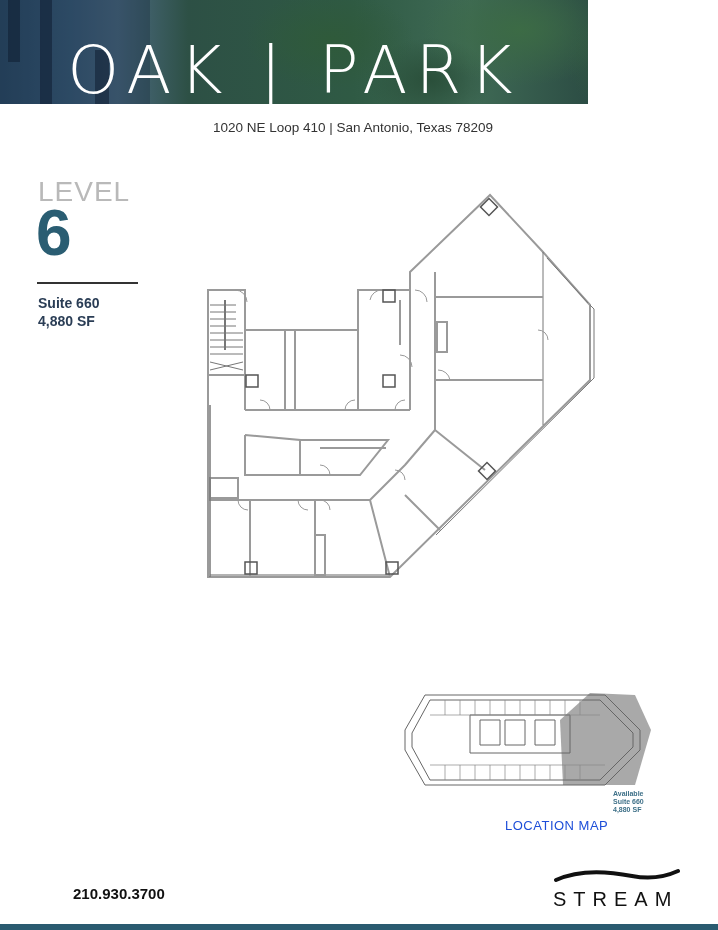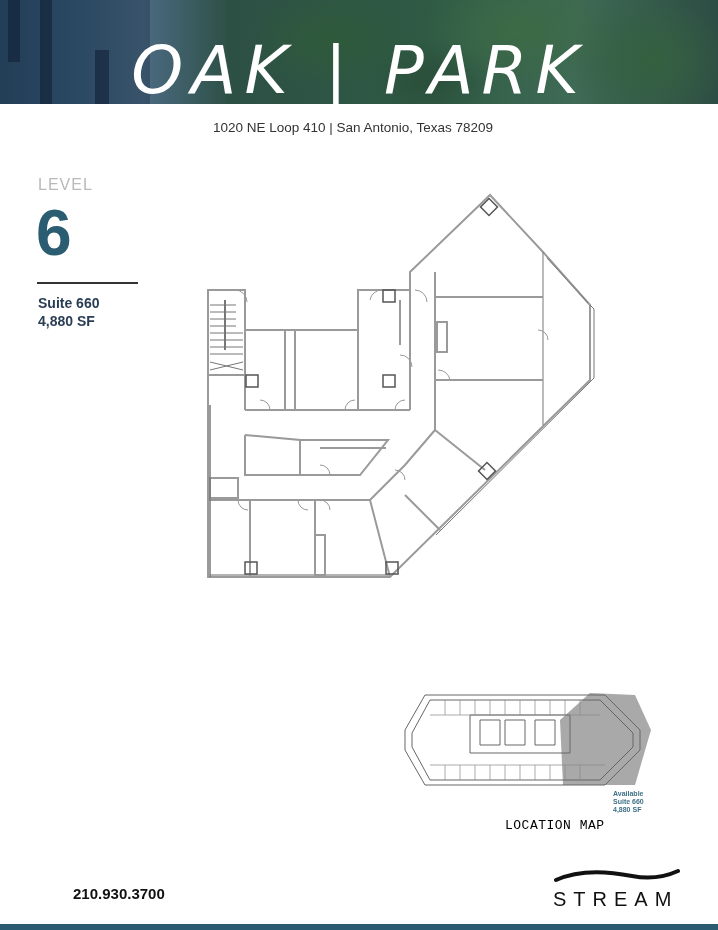--- a/index.html
+++ b/index.html
@@ -1,35 +1,35 @@
 <!DOCTYPE html>
 <html><head>
 <meta charset="utf-8">
 <style>
   html,body{margin:0;padding:0;background:#fff;}
   body{width:718px;height:930px;position:relative;overflow:hidden;font-family:"Liberation Sans",sans-serif;}
-  .hero{position:absolute;left:0;top:0;width:718px;height:104px;overflow:hidden;
+  .hero{position:absolute;left:0;top:0;width:588px;height:104px;overflow:hidden;
     background:
       radial-gradient(ellipse 120px 70px at 330px 40px, #2f5a3a 0%, rgba(47,90,58,0) 70%),
       radial-gradient(ellipse 140px 80px at 520px 30px, #3c6b45 0%, rgba(60,107,69,0) 70%),
       radial-gradient(ellipse 120px 90px at 650px 60px, #35613f 0%, rgba(53,97,63,0) 70%),
       radial-gradient(ellipse 90px 60px at 430px 80px, #2a4f3a 0%, rgba(42,79,58,0) 70%),
-      linear-gradient(90deg,#2b4a66 0%,#3a5c7a 12%,#4c6a82 20%,#2d5045 32%,#2f5a44 60%,#3f6a55 80%,#2c4d44 100%); font-style: italic;}
+      linear-gradient(90deg,#2b4a66 0%,#3a5c7a 12%,#4c6a82 20%,#2d5045 32%,#2f5a44 60%,#3f6a55 80%,#2c4d44 100%);}
   .hero .bldg{position:absolute;top:0;height:104px;background:rgba(20,40,60,.35);}
   .hero .win{position:absolute;background:rgba(15,30,50,.55);}
   .hero .title{position:absolute;left:0;right:0;top:38px;text-align:center;color:#fff;
     font-family:"DejaVu Sans",sans-serif;font-weight:200;font-size:66px;letter-spacing:8px;line-height:66px;}
   .address{position:absolute;left:0;right:12px;top:120px;text-align:center;font-size:13.5px;color:#333;}
-  .level-label{position:absolute;left:38px;top:176px;font-size:16px;color:#b9b9b9;letter-spacing:1px;}
+  .level-label{position:absolute;left:38px;top:176px;font-size:28px;color:#b9b9b9;letter-spacing:1px;}
   .level-num{position:absolute;left:36px;top:198px;font-size:64px;font-weight:bold;color:#2a5d72;line-height:70px;}
   .level-rule{position:absolute;left:37px;top:282px;width:101px;height:2px;background:#333;}
   .suite{position:absolute;left:38px;top:294px;font-size:14px;font-weight:bold;color:#2a3d55;line-height:18px;}
   .plan{position:absolute;left:195px;top:185px;}
   .locmap{position:absolute;left:395px;top:685px;}
-  .loc-label{position:absolute;left:505px;top:818px;font-size:13px;color:#000000;letter-spacing:.5px;font-family:Liberation Mono, monospace;}
+  .loc-label{position:absolute;left:505px;top:818px;font-size:13px;color:#1d4ed8;letter-spacing:.5px;}
   .avail{position:absolute;left:613px;top:790px;font-size:7px;color:#3e7088;line-height:8px;font-weight:bold;}
   .phone{position:absolute;left:37px;top:885px;font-size:15px;font-weight:bold;color:#111;margin-left:36px;}
   .logo{position:absolute;left:552px;top:868px;}
   .logo-text{position:absolute;left:553px;top:888px;font-size:20px;font-weight:normal;color:#111;letter-spacing:7px;}
   .band{position:absolute;left:0;top:924px;width:718px;height:6px;background:#2a5b70;}
 </style>
 </head>
 <body>
 
 <div class="hero">

